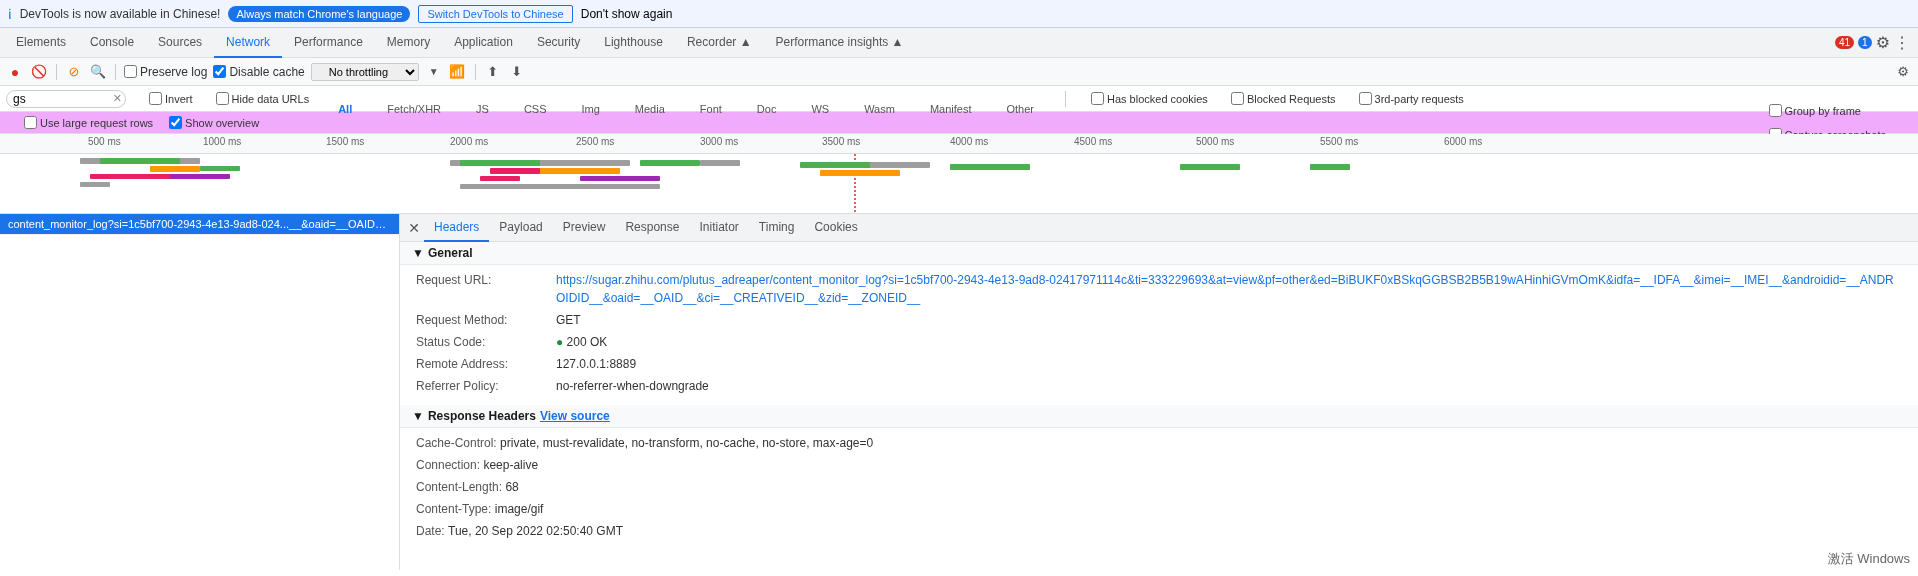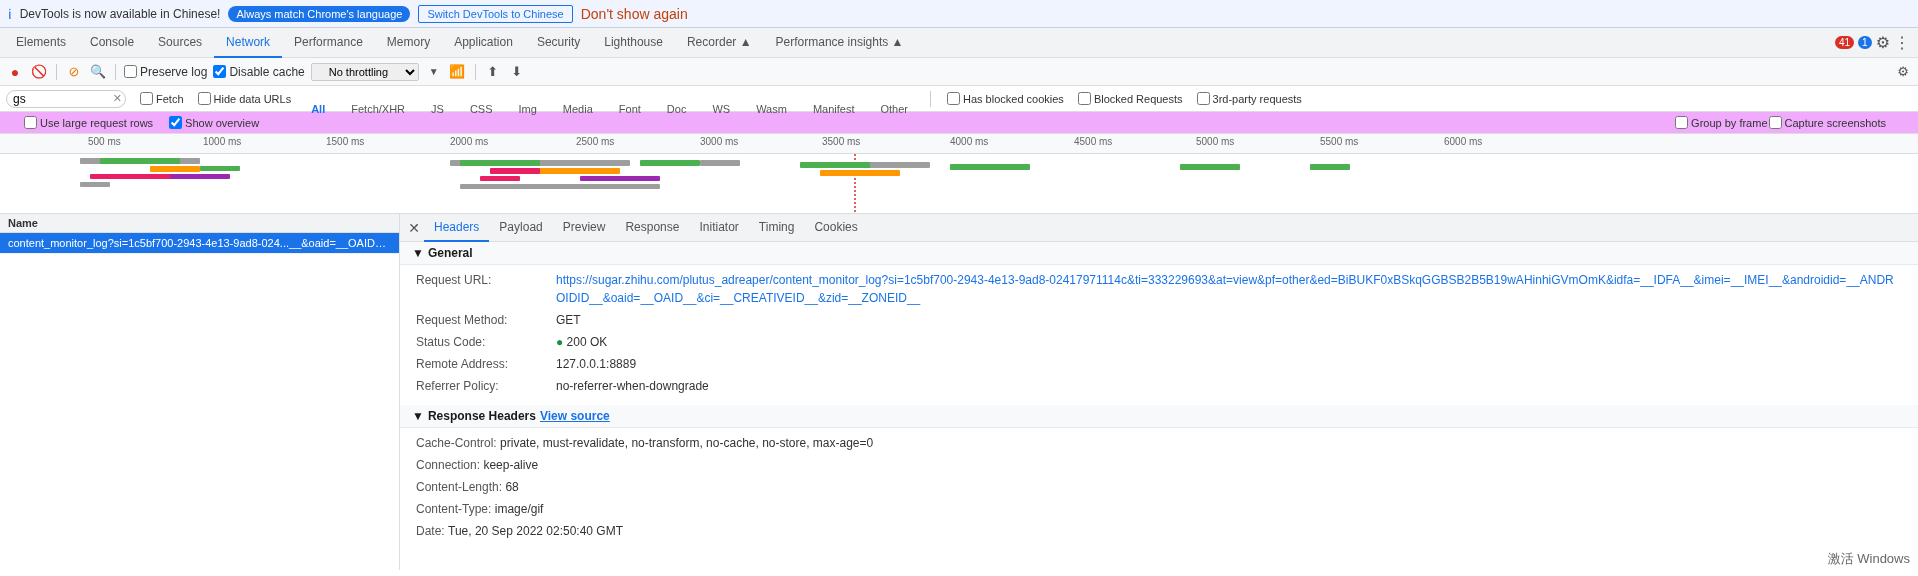--- a/index.html
+++ b/index.html
@@ -27,21 +27,21 @@
     }
     #info-bar .btn-outline {
       background: transparent;
       color: #1a73e8;
       border: 1px solid #1a73e8;
       padding: 2px 8px;
       border-radius: 2px;
       cursor: pointer;
       font-size: 11px;
     }
-    #info-bar .dismiss { color: #c2410c; cursor: pointer; font-size: 14px; text-align: right; }
+    #info-bar .dismiss { color: #000000; cursor: pointer; font-size: 12px; text-align: right; }
 
     
     #tab-bar {
       background: #f1f3f4;
       border-bottom: 1px solid #ddd;
       display: flex;
       align-items: center;
       height: 30px;
       padding: 0 4px;
     }
@@ -82,21 +82,21 @@
     .tb-checkbox { display: flex; align-items: center; gap: 3px; font-size: 12px; cursor: pointer; }
     .tb-checkbox input { cursor: pointer; }
     .throttle-select { font-size: 11px; padding: 1px 13px; border: 1px solid #ccc; border-radius: 2px; cursor: pointer; }
 
     
     #filter-bar {
       background: #fff;
       border-bottom: 1px solid #ddd;
       display: flex;
       align-items: center;
-      gap: 14px;
+      gap: 23px;
       padding: 3px 6px;
       height: 26px;
     }
     .filter-input-wrap {
       position: relative;
       display: flex;
       align-items: center;
     }
     .filter-input {
       border: 1px solid #ccc;
@@ -337,21 +337,21 @@
   <div style="margin-left:auto;" class="tb-btn">⚙</div>
 </div>
 
 <div id="filter-bar">
   <div class="filter-input-wrap">
     <input type="text" class="filter-input" value="gs" style="">
     <span class="filter-clear">✕</span>
   </div>
   <label class="filter-checkbox">
     <input type="checkbox" style=""> 
-      <span>Fetch</span>
+      <span>Invert</span>
   </label>
   <label class="filter-checkbox">
     <input type="checkbox" style=""> 
       <span>Hide data URLs</span>
   </label>
   <span class="filter-tag active">All</span>
   <span class="filter-tag">Fetch/XHR</span>
   <span class="filter-tag">JS</span>
   <span class="filter-tag">CSS</span>
   <span class="filter-tag">Img</span>
@@ -380,21 +380,21 @@
 <div id="options-bar">
   <label class="opt-checkbox">
     <input type="checkbox" style=""> 
       <span>Use large request rows</span>
   </label>
   <label class="opt-checkbox">
     <input type="checkbox" checked="" style=""> 
       <span>Show overview</span>
   </label>
   <div style="flex:1;"></div>
-  <div style="display:flex;flex-direction:row;gap:1px;margin-right:8px;">
+  <div style="display:flex;flex-direction:column;gap:11px;margin-right:8px;">
     <label class="opt-checkbox">
       <input type="checkbox" style=""> 
         <span>Group by frame</span>
     </label>
     <label class="opt-checkbox">
       <input type="checkbox" style=""> 
         <span>Capture screenshots</span>
     </label>
   </div>
 </div>
@@ -443,23 +443,20 @@
     <rect x="950" y="10" width="80" height="6" fill="#4caf50" rx="1"></rect>
 
     <rect x="1180" y="10" width="60" height="6" fill="#4caf50" rx="1"></rect>
     <rect x="1310" y="10" width="40" height="6" fill="#4caf50" rx="1"></rect>
   </svg>
 </div>
 
 <div id="main-content">
 
   <div id="request-list">
-    <div id="request-list-header">
-      <span>Name</span>
-    </div>
     <div class="request-item selected">
       content_monitor_log?si=1c5bf700-2943-4e13-9ad8-024...__&amp;oaid=__OAID__&amp;ci=...
     </div>
   </div>
 
   <div id="details-panel">
 
     <div id="details-tabs">
       <span class="details-close">✕</span>
       <div class="details-tab active">Headers</div>

